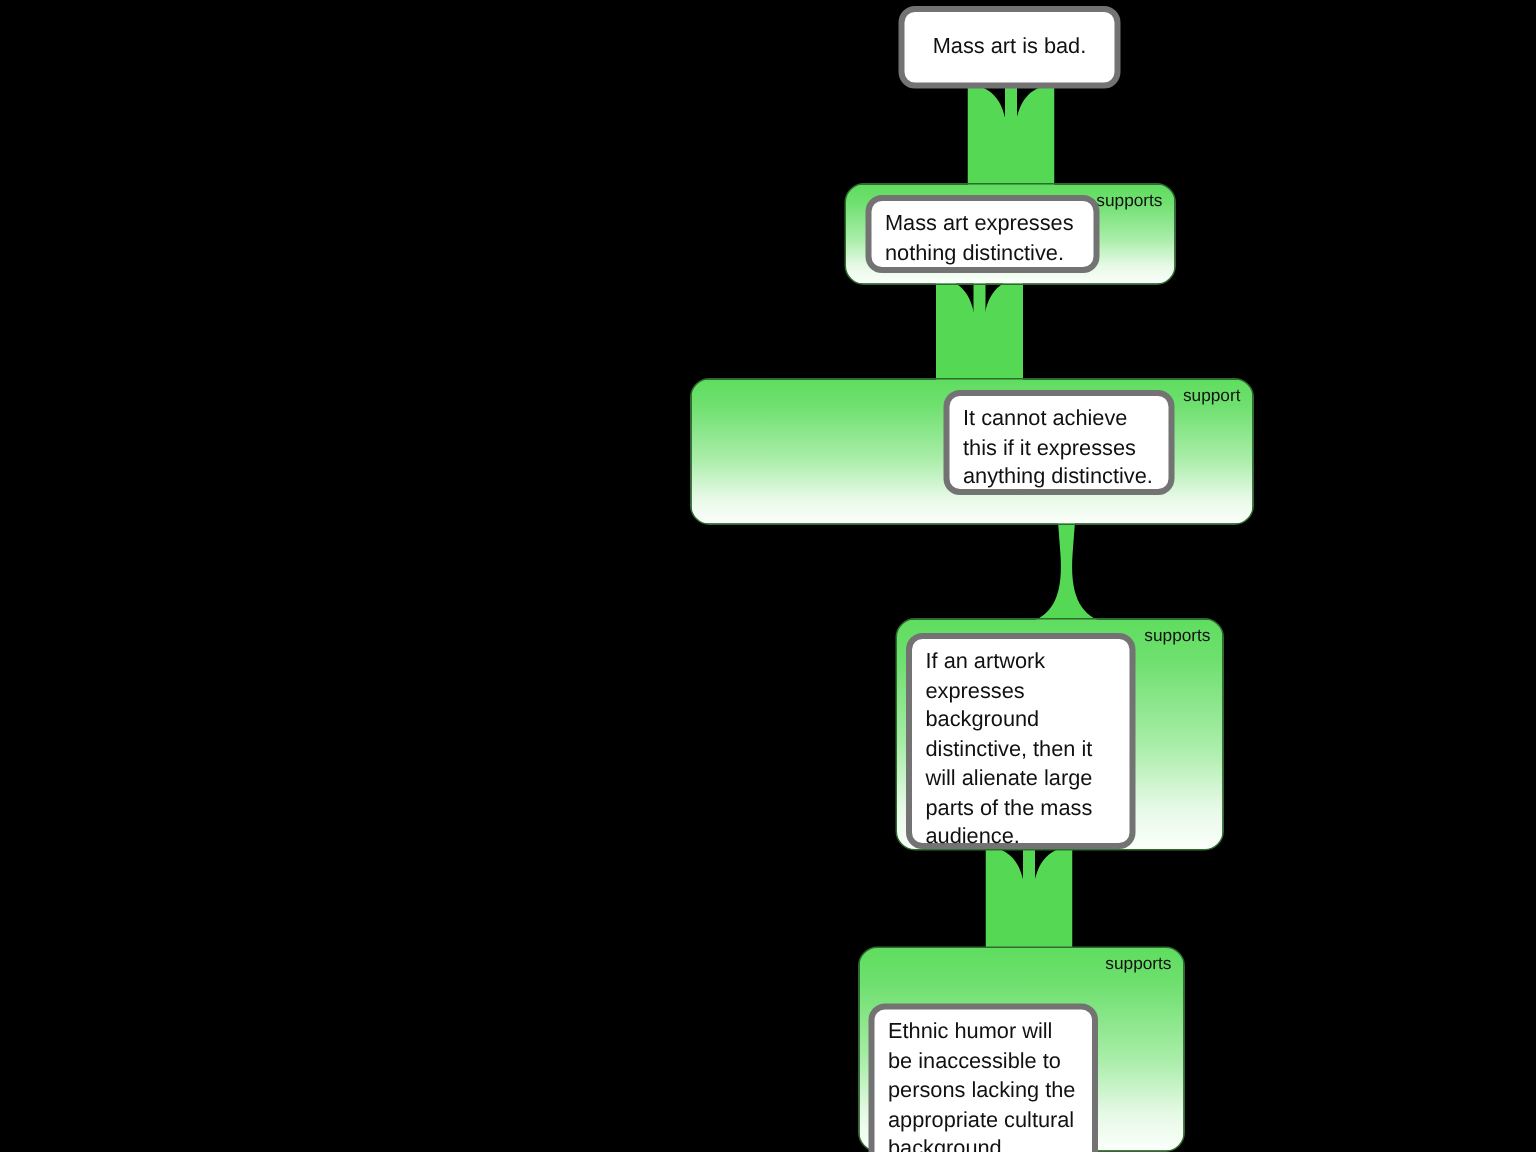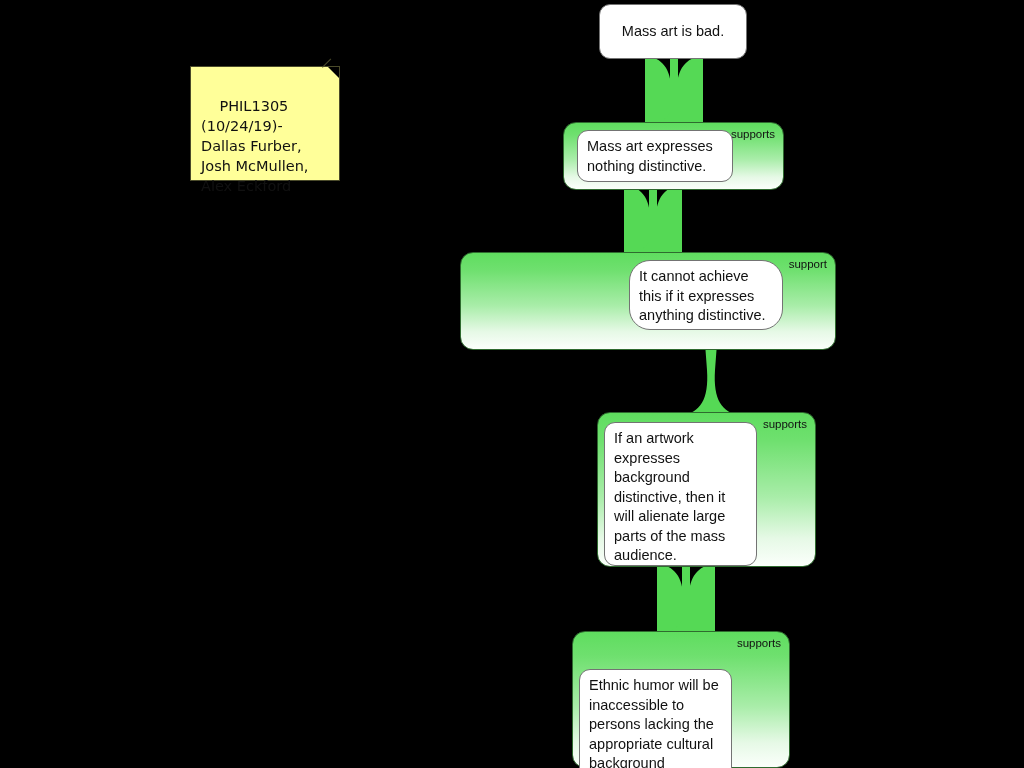--- a/index.html
+++ b/index.html
@@ -47,21 +47,21 @@
     border-left: 1px solid #4a4a2a;
     transform: rotate(45deg);
     transform-origin: top right;
     box-sizing: border-box;
   }
 
   
   .claim {
     position: absolute;
     background: #ffffff;
-    border: 1px solid #737373;
+    border: 4px solid #737373;
     border-radius: 11px;
     box-sizing: border-box;
     color: #111111;
     font-family: "Liberation Sans", sans-serif;
     font-size: 14.5px;
     line-height: 19.5px;
     padding: 6px 9px;
     z-index: 5;
   }
   .claim.centered {
@@ -103,25 +103,20 @@
     display: block;
     width: 100%;
     height: 100%;
   }
 </style>
 </head>
 <body>
 
 <div id="canvas">
 
-  <div class="sticky" style="left:190px; top:66px; width:150px; height:115px;">
-    <span>PHIL1305 (10/24/19)- Dallas Furber, Josh McMullen, Alex Eckford</span>
-    <span class="sticky-fold"></span>
-    <span class="sticky-fold-edge"></span>
-  </div>
 
   <div class="link" style="left:645px; top:56px; width:58px; height:70px;">
     <svg viewBox="0 0 58 70" preserveAspectRatio="none">
       <path d="M0,0 C18,2 25,12 27,35 C29,58 38,68 58,70 L0,70 Z" fill="#55d955"></path>
       <path d="M58,0 C40,2 33,12 31,35 C29,58 20,68 0,70 L58,70 Z" fill="#55d955"></path>
       <rect x="25" y="0" width="8" height="70" fill="#55d955"></rect>
     </svg>
   </div>
 
   <div class="claim centered" style="left:599px; top:4px; width:148px; height:55px;">
@@ -139,21 +134,21 @@
     <svg viewBox="0 0 58 70" preserveAspectRatio="none">
       <path d="M0,0 C18,2 25,12 27,35 C29,58 38,68 58,70 L0,70 Z" fill="#55d955"></path>
       <path d="M58,0 C40,2 33,12 31,35 C29,58 20,68 0,70 L58,70 Z" fill="#55d955"></path>
       <rect x="25" y="0" width="8" height="70" fill="#55d955"></rect>
     </svg>
   </div>
 
   <div class="panel" style="left:460px; top:252px; width:376px; height:98px;">
     <span class="panel-label">support</span>
   </div>
-  <div class="claim" style="left:629px; top:260px; width:154px; height:70px;border-radius:21px;">
+  <div class="claim" style="left:629px; top:260px; width:154px; height:70px;">
     <span>It cannot achieve this if it expresses anything distinctive.</span>
   </div>
 
   <div class="link" style="left:682px; top:330px; width:58px; height:86px;">
     <svg viewBox="0 0 58 86" preserveAspectRatio="none">
       <path d="M22,0 L36,0 L33,40 C31,70 40,82 58,86 L0,86 C18,82 27,70 25,40 Z" fill="#55d955"></path>
     </svg>
   </div>
 
   <div class="panel" style="left:597px; top:412px; width:219px; height:155px;">

